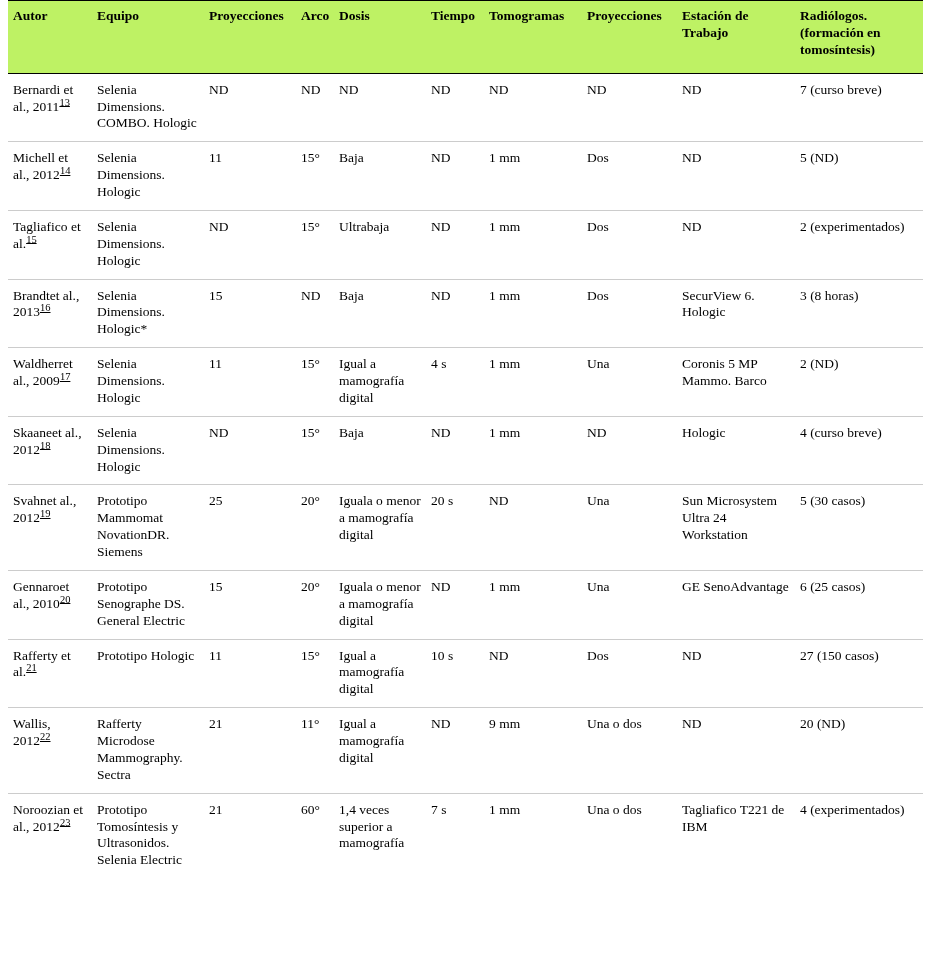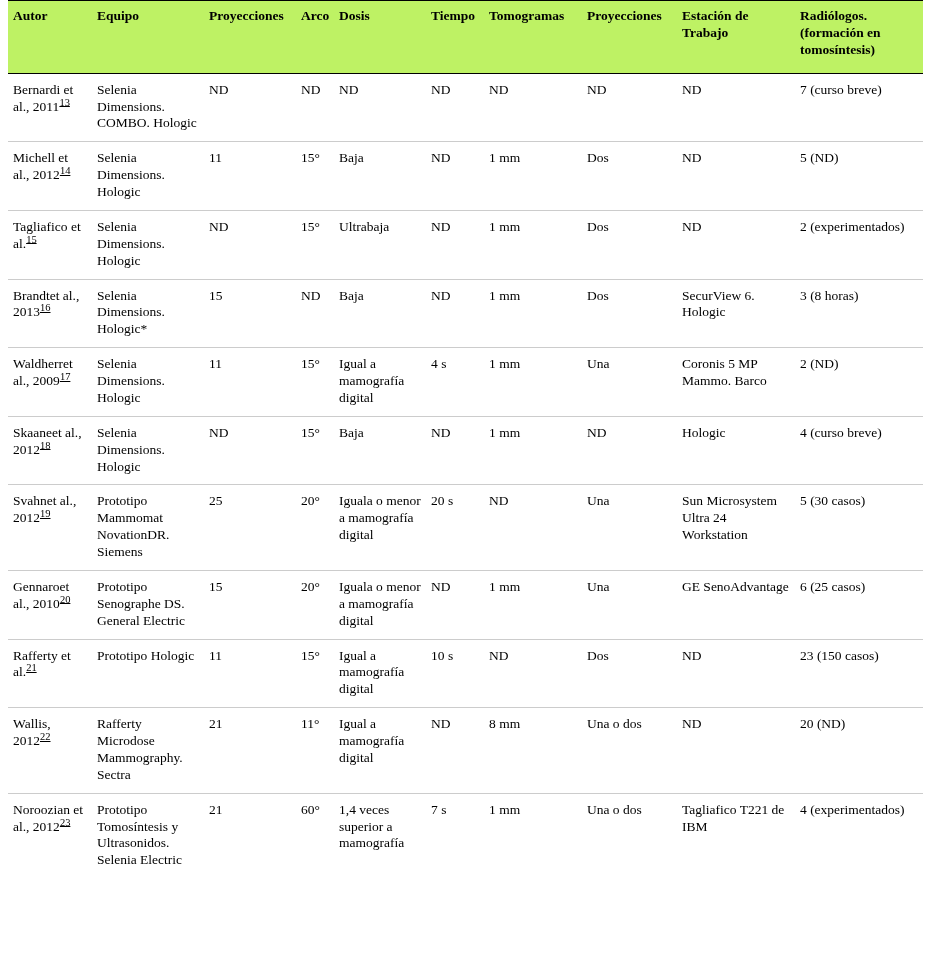--- a/index.html
+++ b/index.html
@@ -195,30 +195,30 @@
         <tr>
           <td><span class="cell-text">Rafferty et al.</span><a class="ref">21</a></td>
           <td><span class="cell-text">Prototipo Hologic</span></td>
           <td><span class="cell-text">11</span></td>
           <td><span class="cell-text">15°</span></td>
           <td><span class="cell-text">Igual a mamografía digital</span></td>
           <td><span class="cell-text">10 s</span></td>
           <td><span class="cell-text">ND</span></td>
           <td><span class="cell-text">Dos</span></td>
           <td><span class="cell-text">ND</span></td>
-          <td><span class="cell-text">23 (150 casos)</span></td>
+          <td><span class="cell-text">27 (150 casos)</span></td>
         </tr>
         <tr>
           <td><span class="cell-text">Wallis, 2012</span><a class="ref">22</a></td>
           <td><span class="cell-text">Rafferty Microdose Mammography. Sectra</span></td>
           <td><span class="cell-text">21</span></td>
           <td><span class="cell-text">11°</span></td>
           <td><span class="cell-text">Igual a mamografía digital</span></td>
           <td><span class="cell-text">ND</span></td>
-          <td><span class="cell-text">8 mm</span></td>
+          <td><span class="cell-text">9 mm</span></td>
           <td><span class="cell-text">Una o dos</span></td>
           <td><span class="cell-text">ND</span></td>
           <td><span class="cell-text">20 (ND)</span></td>
         </tr>
         <tr>
           <td><span class="cell-text">Noroozian et al., 2012</span><a class="ref">23</a></td>
           <td><span class="cell-text">Prototipo Tomosíntesis y Ultrasonidos. Selenia Electric</span></td>
           <td><span class="cell-text">21</span></td>
           <td><span class="cell-text">60°</span></td>
           <td><span class="cell-text">1,4 veces superior a mamografía</span></td>

